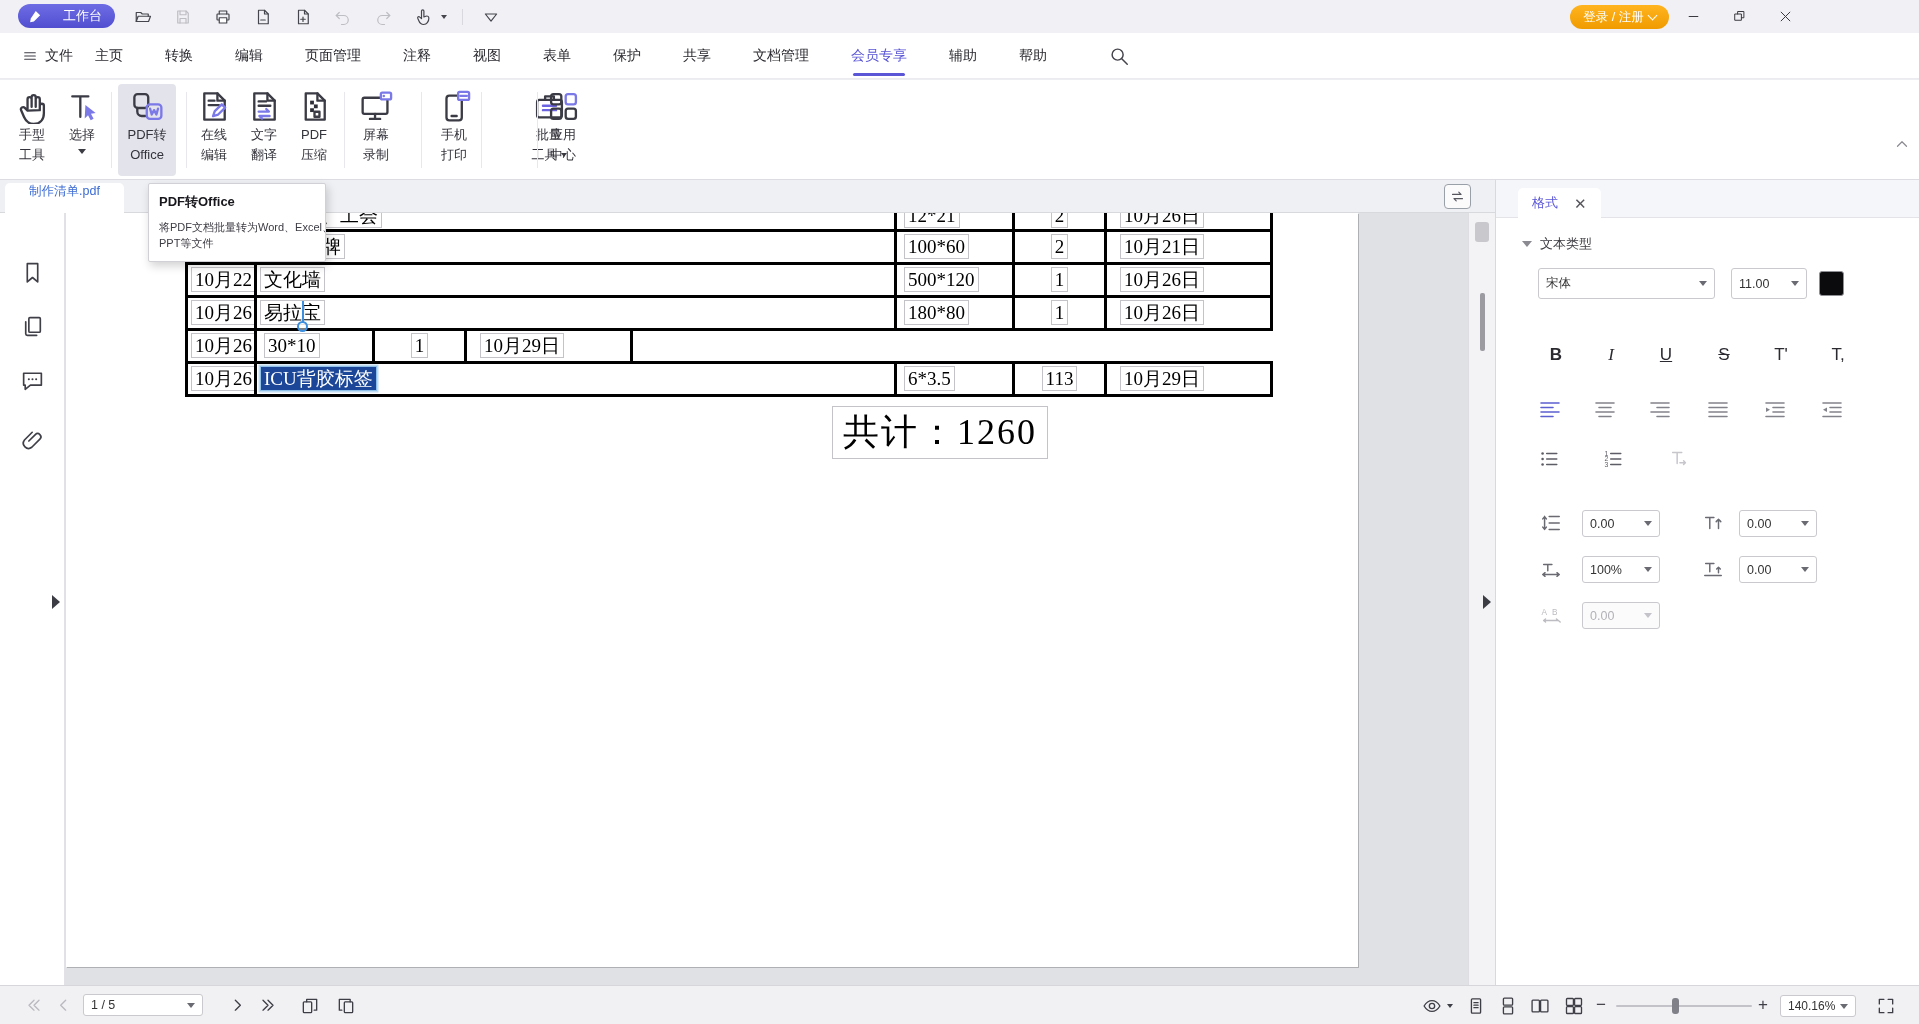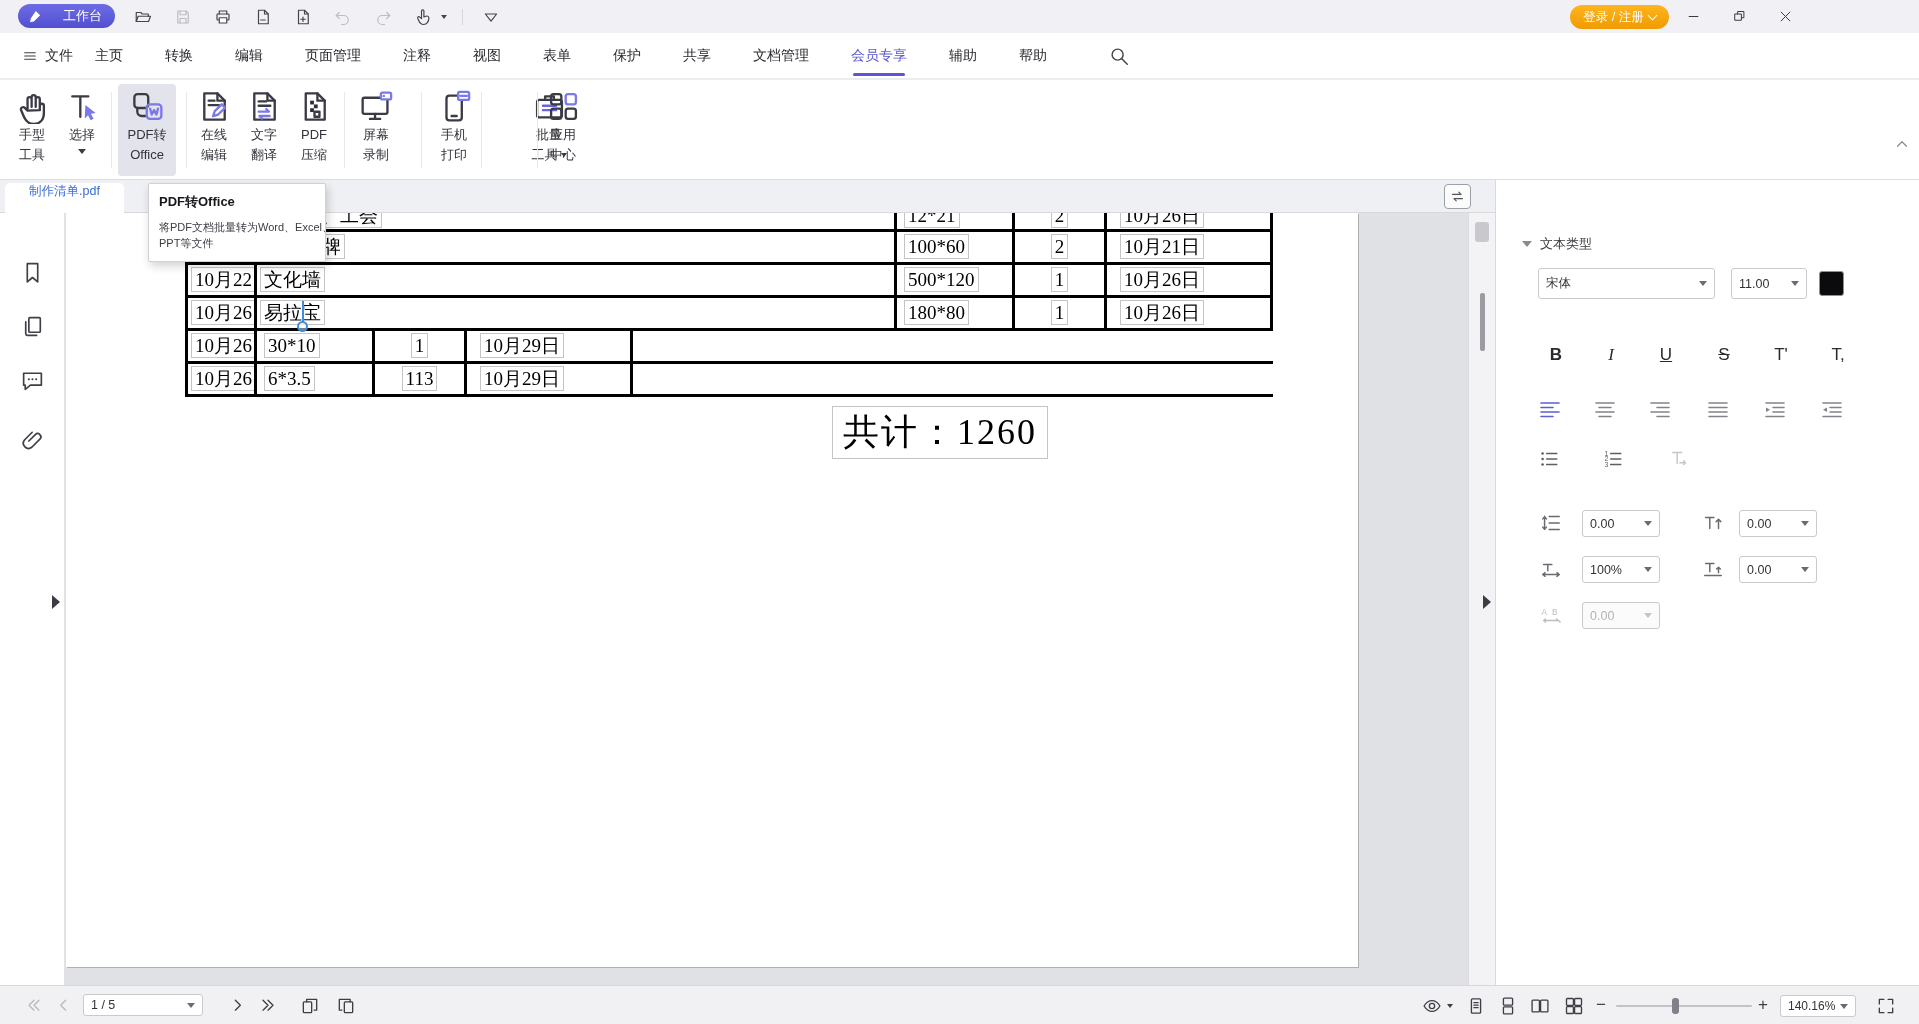--- a/index.html
+++ b/index.html
@@ -511,20 +511,23 @@
                 <span class="tx">1</span>
               </div>
               <div class="cell c4">
                 <span class="tx">10月29日</span>
               </div>
             </div>
             <div class="trow">
               <div class="cell c0">
                 <span class="tx">10月26日</span>
               </div>
+              <div class="cell c1">
+                <span class="tx sel">ICU背胶标签</span>
+              </div>
               <div class="cell c2">
                 <span class="tx">6*3.5</span>
               </div>
               <div class="cell c3">
                 <span class="tx">113</span>
               </div>
               <div class="cell c4">
                 <span class="tx">10月29日</span>
               </div>
             </div>
@@ -544,20 +547,26 @@
     <div class="handle-right"></div>
   </div>
 
   <div class="tooltip">
     <div class="tt-title">PDF转Office</div>
     <div class="tt-line">将PDF文档批量转为Word、Excel、</div>
     <div class="tt-line">PPT等文件</div>
   </div>
 
   <div class="rightpanel">
+    <div class="panel-header">
+      <div class="ptab">
+        <span class="ptab-label">格式</span>
+        <span class="pclose">✕</span>
+      </div>
+    </div>
     <div class="psection">
       <span class="tri"></span>
       <span>文本类型</span>
     </div>
 
     <div class="selbox" style="left:42px;top:88px;width:177px;height:31px">
       <span>宋体</span>
       <span class="dcaret"></span>
     </div>
     <div class="selbox" style="left:235px;top:88px;width:76px;height:31px">

